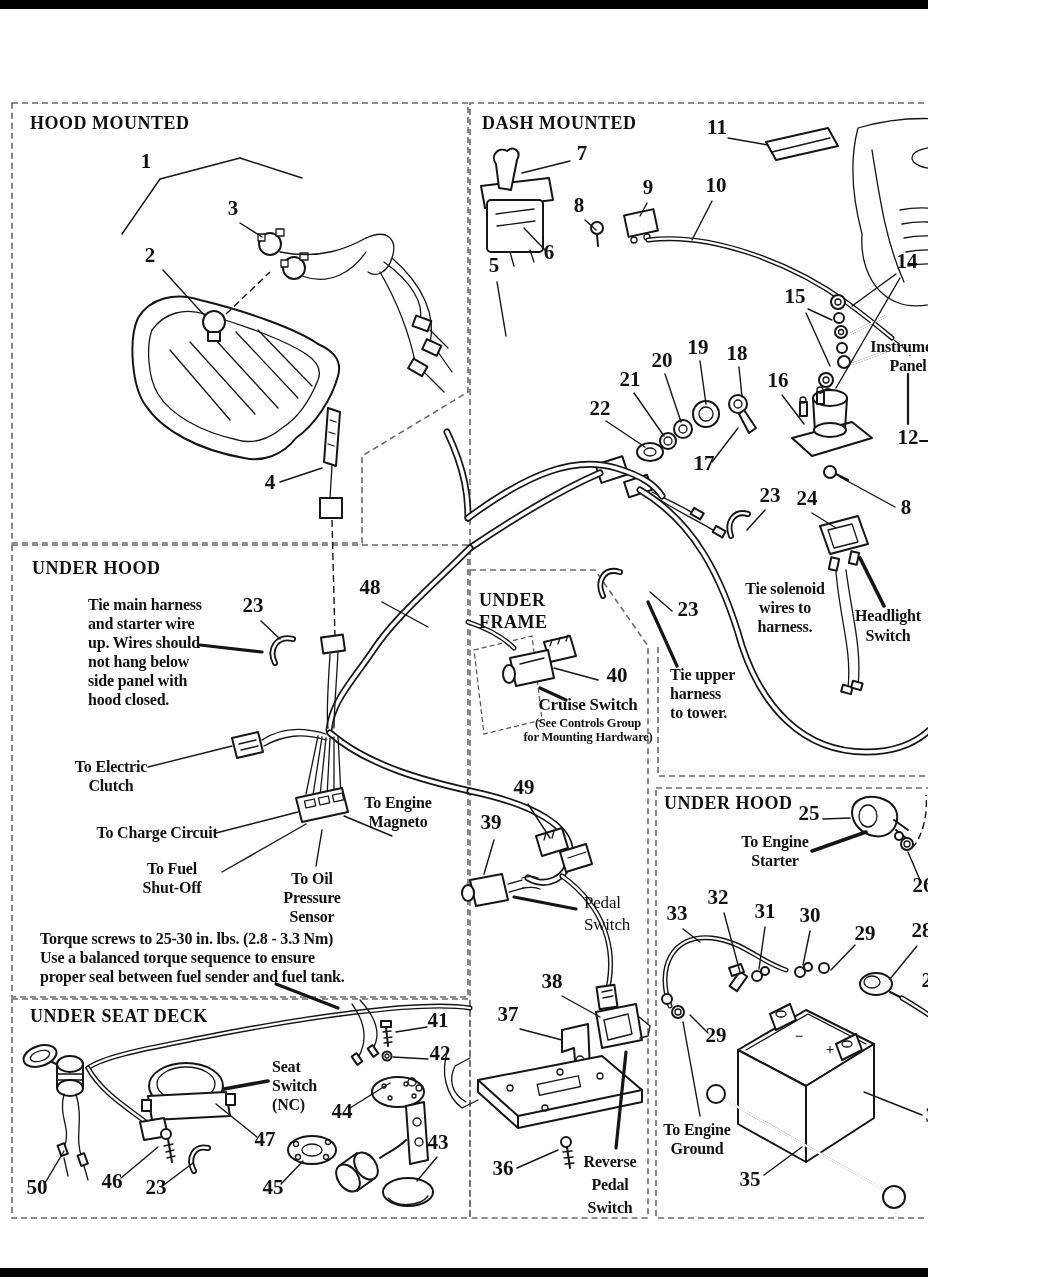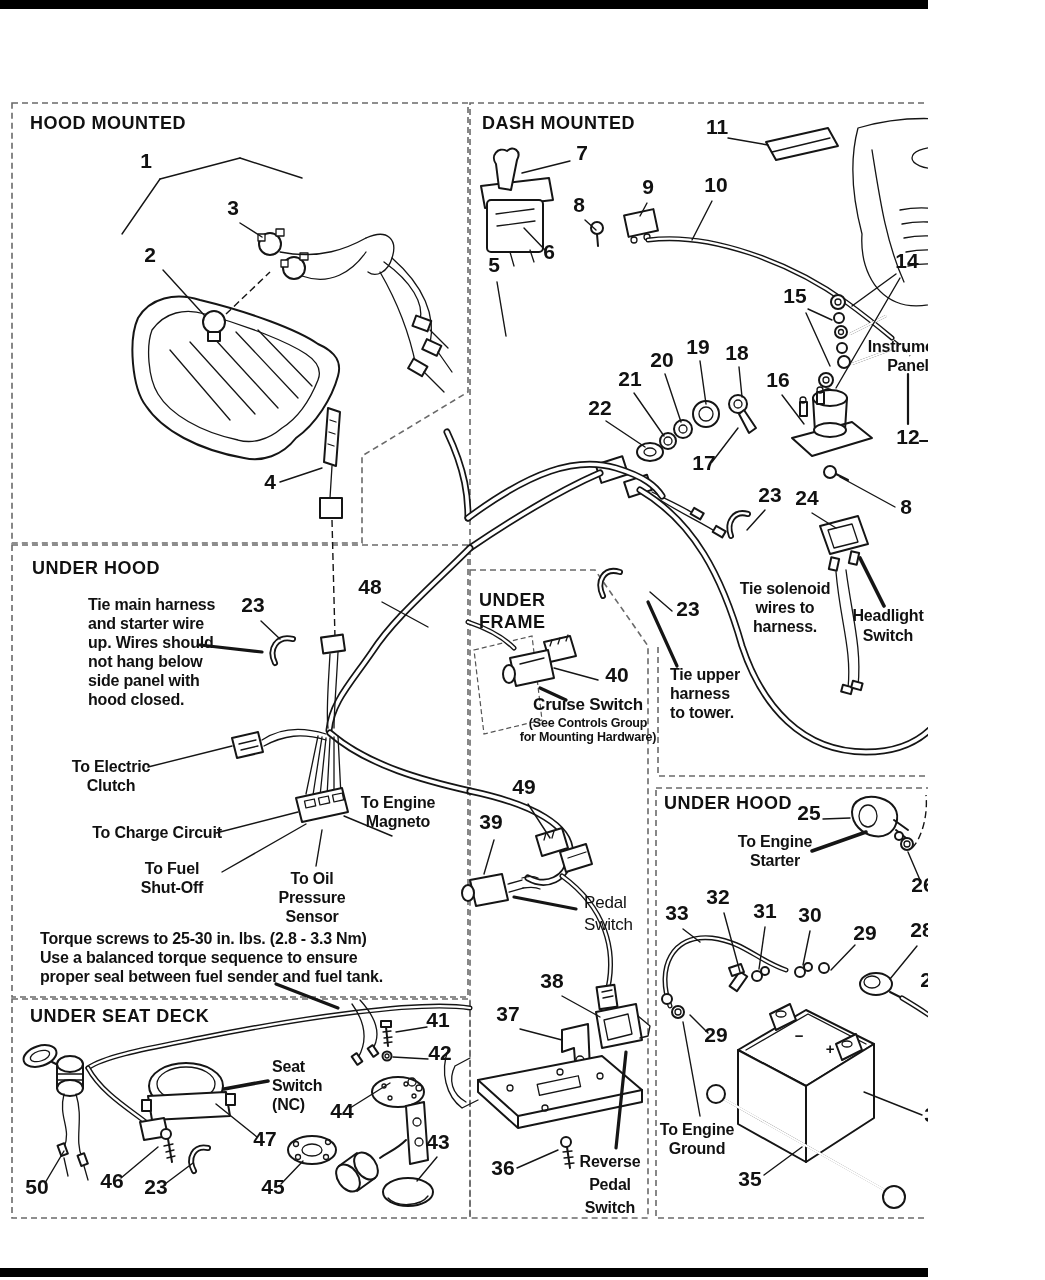--- a/index.html
+++ b/index.html
@@ -1,17 +1,17 @@
 <!DOCTYPE html>
 <html><head>
 <meta charset="utf-8">
 <style>
   html,body{margin:0;padding:0;background:#fff;}
   .page{position:relative;width:928px;height:1280px;background:#ffffff;overflow:hidden;
-        font-family:Liberation Sans, sans-serif;}
+        font-family:Liberation Serif, serif;}
   svg{position:absolute;left:0;top:0;}
   svg *{vector-effect:none;}
   .ink{stroke:#151515;fill:none;stroke-width:2;stroke-linecap:round;stroke-linejoin:round;}
   .thin{stroke:#151515;fill:none;stroke-width:1.3;stroke-linecap:round;stroke-linejoin:round;}
   .f{fill:#ffffff;}
   .tube{stroke:#151515;fill:none;stroke-width:7;stroke-linecap:round;}
   .tubein{stroke:#ffffff;fill:none;stroke-width:3.6;stroke-linecap:round;}
   .tubeS{stroke:#151515;fill:none;stroke-width:5;stroke-linecap:round;}
   .tubeSin{stroke:#ffffff;fill:none;stroke-width:2.2;stroke-linecap:round;}
   .clip{stroke:#151515;fill:none;stroke-width:6;stroke-linecap:round;}

